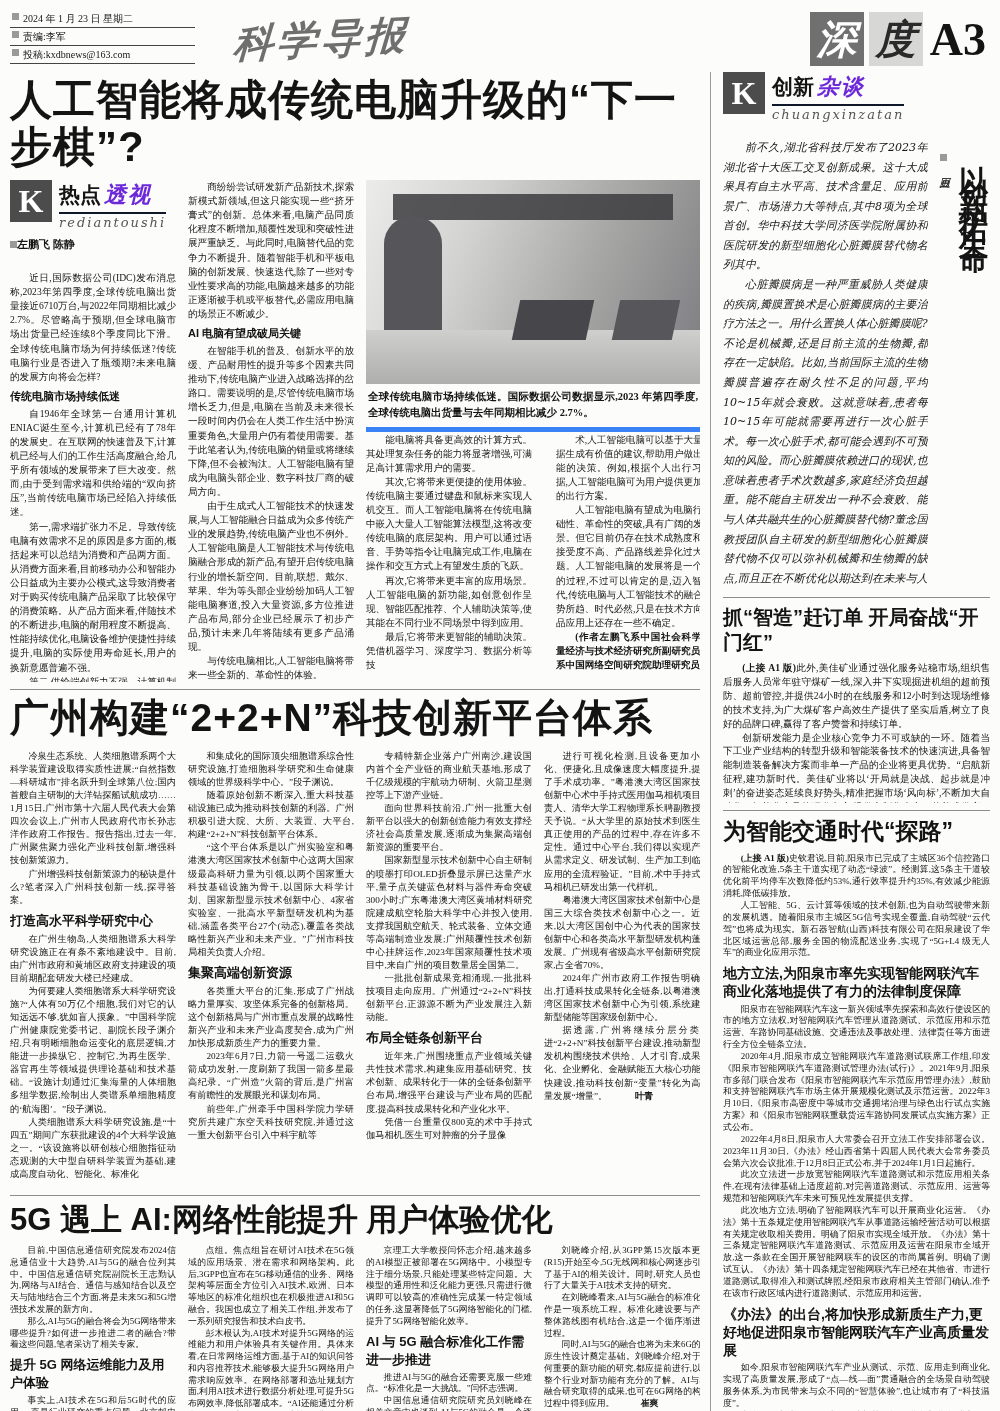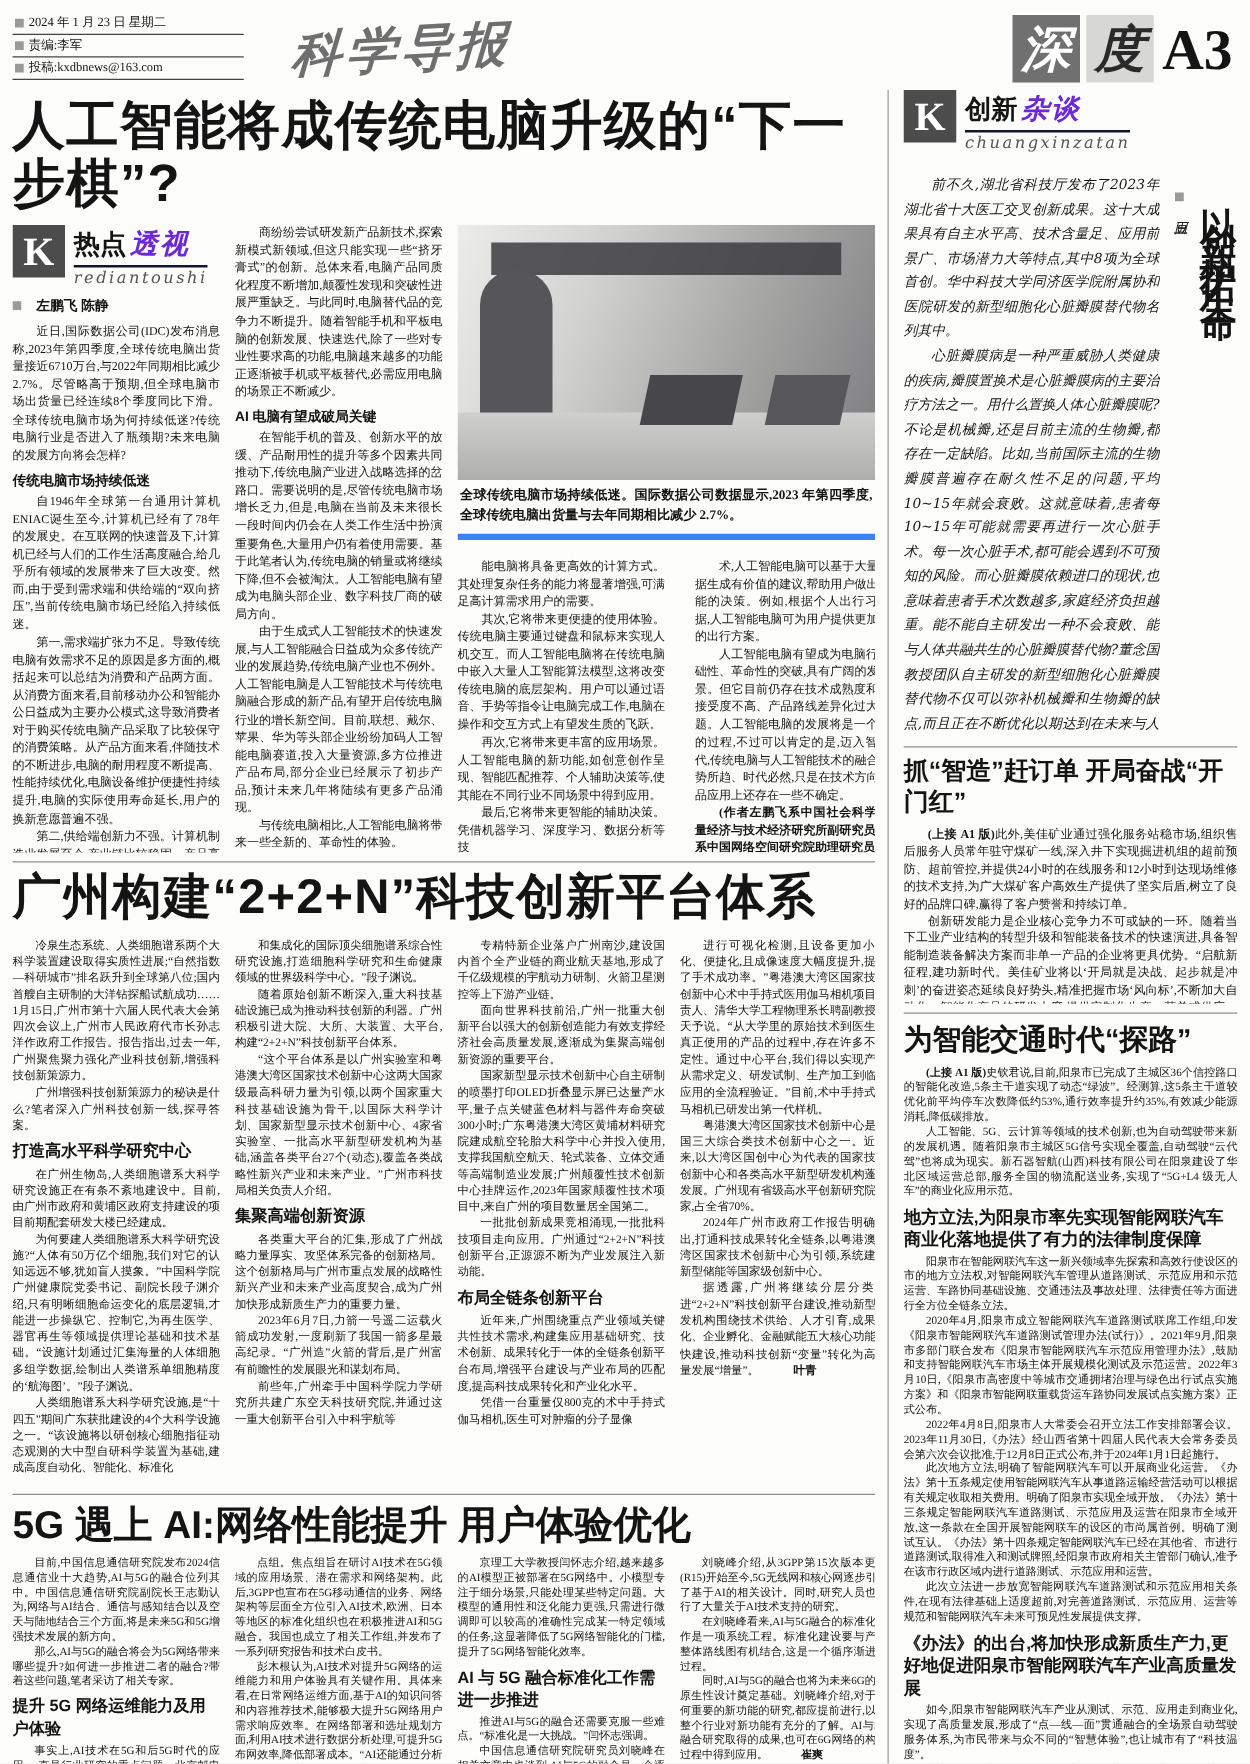--- a/index.html
+++ b/index.html
@@ -2,21 +2,21 @@
 <html><head>
 <meta charset="utf-8">
 <style>
   html,body{margin:0;padding:0;background:#e9e9e7;}
   .page{position:relative;width:1000px;height:1411px;background:#fcfcfa;color:#141414;
         box-sizing:border-box;padding:6px 10px;overflow:hidden;
         font-family:"Liberation Serif","DejaVu Serif",serif;}
   
   .hdr{display:flex;align-items:flex-start;height:64px}
   .hdr-info{width:185px;font-size:10px;line-height:1.1;padding-top:4px}
-  .hdr-row{display:flex;align-items:center;gap:4px;border-bottom:1px solid #444;padding:3px 0 3px 2px}
+  .hdr-row{display:flex;gap:4px;border-bottom:1px solid #444;padding:3px 0 3px 2px}
   .sq{width:7px;height:7px;background:#9a9a9a;display:inline-block;flex:none}
   .masthead{font:italic 700 40px "DejaVu Serif",serif;color:#6f6f6f;margin:6px 0 0 38px;
             transform:rotate(-3deg) skewX(-6deg);letter-spacing:4px}
   .depth{margin-left:auto;display:flex;align-items:center;gap:5px;padding:6px 4px 0 0}
   .dbox{width:54px;height:54px;display:flex;align-items:center;justify-content:center;
         font:italic 700 40px "DejaVu Serif",serif}
   .dbox.dark{background:#707070;color:#fff}
   .dbox.lite{background:#d7d7d5;color:#2a2a2a}
   .pageno{font:700 46px "Liberation Serif",serif;margin-left:2px}
   
@@ -25,21 +25,21 @@
   .right{flex:1;border-left:1px solid #9a9a9a;padding-left:12px;box-sizing:border-box;overflow:hidden}
   .rule{border:none;border-top:1px solid #8d8d8d;margin:7px 0}
   
   .kicker{display:flex;gap:7px;align-items:flex-start;margin-bottom:6px}
   .klogo{width:42px;height:42px;background:#4c4c4c;color:#fff;flex:none;
          display:flex;align-items:center;justify-content:center;font:700 32px "Liberation Serif",serif}
   .ktitle{display:flex;align-items:baseline;gap:3px;border-bottom:2px solid #0f172a;padding-bottom:2px}
   .kbold{font:900 21px "Liberation Sans","DejaVu Sans",sans-serif}
   .kscript{font:italic 700 22px "DejaVu Serif",serif;color:#6d28d9;letter-spacing:2px}
   .kpinyin{font:italic 13px "DejaVu Serif",serif;color:#555;letter-spacing:2px;margin-top:1px}
-  .byline{display:flex;align-items:center;gap:12px;font:700 11px "Liberation Sans",sans-serif;margin:7px 0 7px}
+  .byline{display:flex;align-items:center;gap:0;font:700 11px "Liberation Sans",sans-serif;margin:7px 0 19px}
   
   .hl-main{font:900 42px/1.12 "Liberation Sans","DejaVu Sans",sans-serif;letter-spacing:1px;margin:4px 0 10px}
   .hl-gz{font:900 39px/1.1 "Liberation Sans",sans-serif;margin:4px 0 10px;letter-spacing:1px}
   .hl-5g{font:900 31px/1.1 "Liberation Sans",sans-serif;margin:6px 0 8px}
   .hl-zhua{font:900 20px/1.25 "Liberation Sans",sans-serif;margin:2px 0 6px}
   .hl-tanlu{font:900 23px/1.2 "Liberation Sans",sans-serif;margin:4px 0 7px}
   
   .blocks p{margin:0;text-indent:2em;text-align:justify}
   .blocks h4{margin:5px 0 3px;text-indent:0;font:700 11px "Liberation Sans",sans-serif}
   .blocks .a{font-weight:700}
@@ -49,21 +49,21 @@
   .ncol{width:166px;flex:none;font-size:9.6px;line-height:1.47;overflow:hidden}
   .rhalf{flex:1;display:flex;flex-direction:column;overflow:hidden}
   .photo{position:relative;height:204px;background:linear-gradient(112deg,#ececea 0%,#d2d2d0 30%,#a8a8a6 62%,#7c7c80 100%);overflow:hidden}
   .ph-bar{position:absolute;top:14px;left:8%;width:84%;height:26px;background:#3c3c40;opacity:.85}
   .ph-desk{position:absolute;bottom:0;left:0;width:100%;height:54px;background:linear-gradient(#cfcfcd,#aeaeac)}
   .ph-lap{position:absolute;bottom:44px;width:74px;height:40px;background:#2e2e32;transform:skewX(-12deg)}
   .ph-lap.l2{left:150px;background:#47474b}
   .ph-lap.l3{left:250px;background:#57575b;width:60px}
   .ph-person{position:absolute;top:36px;left:18px;width:58px;height:140px;background:#55555a;border-radius:28px 28px 0 0}
   .caption{font:700 10.5px/1.5 "Liberation Serif",serif;text-align:justify;padding:5px 2px 6px;border-bottom:5px solid #3b82f6}
-  .sub2{display:flex;gap:24px;flex:1;margin-top:15px;overflow:hidden}
+  .sub2{display:flex;gap:24px;flex:1;margin-top:1px;overflow:hidden}
   .scol{width:166px;flex:none;font-size:9.6px;line-height:1.47;overflow:hidden}
   
   .gz-body{display:flex;gap:12px;height:438px;overflow:hidden}
   .gcol{width:166px;flex:none;font-size:9.2px;line-height:1.42;overflow:hidden}
   .fg-body{display:flex;gap:12px;height:198px;overflow:hidden}
   .fcol{width:166px;flex:none;font-size:8.8px;line-height:1.34;overflow:hidden}
   .fcol h4,.gcol h4{font-size:13px}
   
   .essay{display:flex;height:452px;overflow:hidden;margin-top:16px}
   .essay-text{flex:1;font:italic 11px/1.78 "DejaVu Serif",serif;text-align:justify;overflow:hidden}
@@ -277,22 +277,22 @@
 
       <div>
         <h2 class="hl-tanlu">为智能交通时代“探路”</h2>
         <div class="blocks tanlu-blocks">
             <p><b>(上接 A1 版)</b>史钦君说,目前,阳泉市已完成了主城区36个信控路口的智能化改造,5条主干道实现了动态“绿波”。经测算,这5条主干道较优化前平均停车次数降低约53%,通行效率提升约35%,有效减少能源消耗,降低碳排放。</p>
             <p>人工智能、5G、云计算等领域的技术创新,也为自动驾驶带来新的发展机遇。随着阳泉市主城区5G信号实现全覆盖,自动驾驶“云代驾”也将成为现实。新石器智航(山西)科技有限公司在阳泉建设了华北区域运营总部,服务全国的物流配送业务,实现了“5G+L4 级无人车”的商业化应用示范。</p>
             <h4>地方立法,为阳泉市率先实现智能网联汽车商业化落地提供了有力的法律制度保障</h4>
             <p>阳泉市在智能网联汽车这一新兴领域率先探索和高效行使设区的市的地方立法权,对智能网联汽车管理从道路测试、示范应用和示范运营、车路协同基础设施、交通违法及事故处理、法律责任等方面进行全方位全链条立法。</p>
             <p>2020年4月,阳泉市成立智能网联汽车道路测试联席工作组,印发《阳泉市智能网联汽车道路测试管理办法(试行)》。2021年9月,阳泉市多部门联合发布《阳泉市智能网联汽车示范应用管理办法》,鼓励和支持智能网联汽车市场主体开展规模化测试及示范运营。2022年3月10日,《阳泉市高密度中等城市交通拥堵治理与绿色出行试点实施方案》和《阳泉市智能网联重载货运车路协同发展试点实施方案》正式公布。</p>
             <p>2022年4月8日,阳泉市人大常委会召开立法工作安排部署会议。2023年11月30日,《办法》经山西省第十四届人民代表大会常务委员会第六次会议批准,于12月8日正式公布,并于2024年1月1日起施行。</p>
+            <p>此次立法进一步放宽智能网联汽车道路测试和示范应用相关条件,在现有法律基础上适度超前,对完善道路测试、示范应用、运营等规范和智能网联汽车未来可预见性发展提供支撑。</p>
             <p>此次地方立法,明确了智能网联汽车可以开展商业化运营。《办法》第十五条规定使用智能网联汽车从事道路运输经营活动可以根据有关规定收取相关费用。明确了阳泉市实现全域开放。《办法》第十三条规定智能网联汽车道路测试、示范应用及运营在阳泉市全域开放,这一条款在全国开展智能网联车的设区的市尚属首例。明确了测试互认。《办法》第十四条规定智能网联汽车已经在其他省、市进行道路测试,取得准入和测试牌照,经阳泉市政府相关主管部门确认,准予在该市行政区域内进行道路测试、示范应用和运营。</p>
-            <p>此次立法进一步放宽智能网联汽车道路测试和示范应用相关条件,在现有法律基础上适度超前,对完善道路测试、示范应用、运营等规范和智能网联汽车未来可预见性发展提供支撑。</p>
             <h4>《办法》的出台,将加快形成新质生产力,更好地促进阳泉市智能网联汽车产业高质量发展</h4>
             <p>如今,阳泉市智能网联汽车产业从测试、示范、应用走到商业化,实现了高质量发展,形成了“点—线—面”贯通融合的全场景自动驾驶服务体系,为市民带来与众不同的“智慧体验”,也让城市有了“科技温度”。</p>
             <p>出台管理办法,不仅可以更好地规范智能网联汽车道路测试、示范应用和示范运营,保障道路交通安全,还能促进智能网联汽车产业高质量发展,培育形成L3、L4级以上的高级别自动驾驶产业生态。</p>
             <p>目前,阳泉市已落地数据标注类代表企业博彦科技公司,自动驾驶解决方案类企业百度公司、出行服务平台萝卜运力(阳泉)科技有限公司,低速无人车运营总部新石器智航(山西)科技有限公司等,自动驾驶产业集聚生态圈正在构建。</p>
           </div>
       </div>
 
     </div>
   </div>
 </div>

